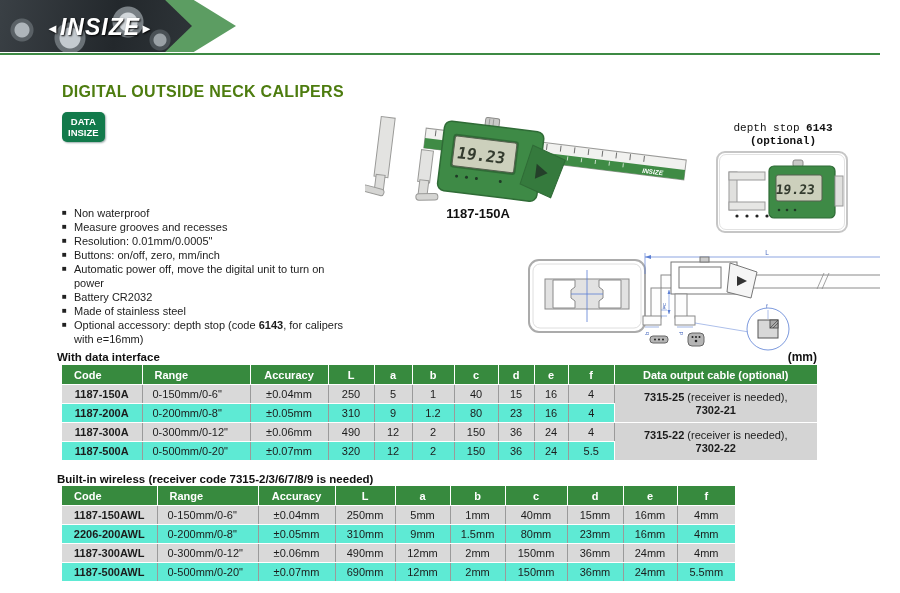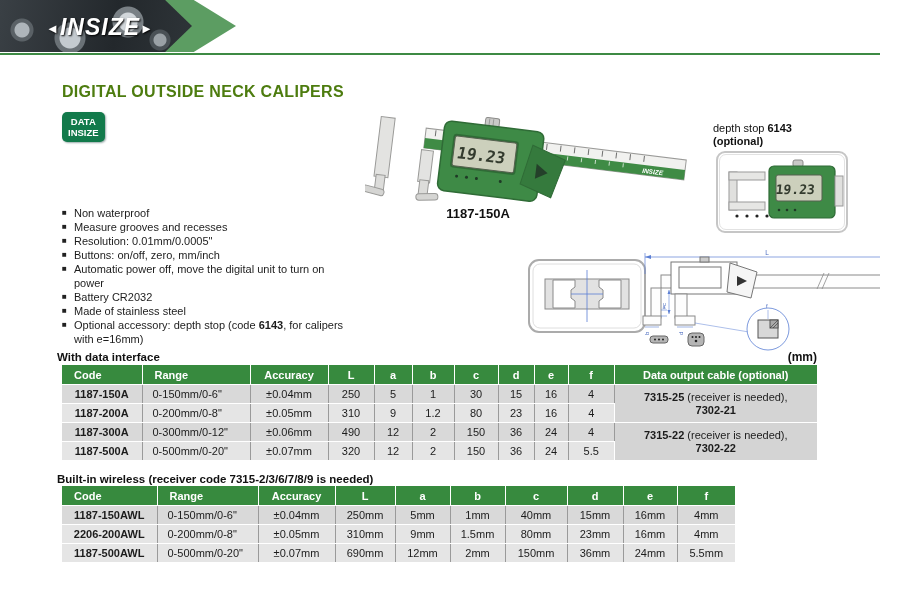--- a/index.html
+++ b/index.html
@@ -31,41 +31,41 @@
   
   .features{position:absolute;left:62px;top:206px;width:282px;font-size:11px;line-height:14px;color:#1c1c1c;}
   .features .li{display:flex;}
   .features .blt{width:12px;flex:0 0 12px;font-size:8px;line-height:14px;color:#222;}
   .features b{font-weight:bold;}
 
   
   .main-photo{position:absolute;left:365px;top:110px;}
   .model-label{position:absolute;left:398px;top:206px;width:160px;text-align:center;
     font-size:13px;font-weight:bold;color:#111;}
-  .ds-caption{position:absolute;left:713px;top:122px;width:140px;text-align:left;font-size:11px;line-height:13px;color:#111;}
+  .ds-caption{position:absolute;left:713px;top:122px;width:140px;text-align:center;font-size:11px;line-height:13px;color:#111;font-family:Liberation Mono, monospace;}
   .ds-caption b{font-weight:bold;}
   .ds-frame{position:absolute;left:716px;top:151px;width:128px;height:78px;border:2px solid #c6c6c6;
     border-radius:9px;background:#fff;}
   .ds-frame .inner{position:absolute;left:1px;top:1px;right:1px;bottom:1px;border:1px solid #e2e2e2;border-radius:7px;}
   .diagram{position:absolute;left:525px;top:250px;}
 
   
   .sec-title{position:absolute;font-size:11.5px;font-weight:bold;color:#111;}
   .unit-note{position:absolute;left:700px;top:350px;width:117px;text-align:right;font-size:12px;font-weight:bold;color:#111;}
 
   table.tbl{border-collapse:collapse;table-layout:fixed;position:absolute;left:62px;
     font-size:11px;border-bottom:1px solid #bdbdbd;}
   .tbl th{background:#378a3e;color:#fff;font-weight:bold;height:19px;padding:0;
     border-right:1px solid #fff;border-bottom:1px solid #fff;overflow:hidden;white-space:nowrap;}
   .tbl th.al{text-align:left;padding-left:12px;}
   .tbl td{height:18px;padding:0 2px;text-align:center;border-right:1px solid #9a9a9a;
     border-bottom:1px solid #fff;overflow:hidden;white-space:nowrap;color:#1c1c1c;}
   .tbl th:last-child,.tbl td:last-child{border-right:none;}
   .tbl tr.g td{background:#d9d9d9;}
-  .tbl tr.w td{background:#e5e5e5;}
+  .tbl tr.w td{background:#5eead4;}
   .tbl td.code{font-weight:bold;}
   .tbl td.rng{text-align:left;padding-left:10px;}
   .tbl td.cable{background:#d4d4d4 !important;font-size:11px;line-height:13px;vertical-align:middle;}
   .tbl td.cable b{font-weight:bold;margin-top:20px;}
 
   .lcd-digits{font-family:"DejaVu Sans Mono",monospace;font-weight:bold;}
 </style>
 </head>
 <body>
 
@@ -302,21 +302,21 @@
       <th>f</th>
       <th>Data output cable (optional)</th>
     </tr>
     <tr class="g">
       <td class="code">1187-150A</td>
       <td class="rng">0-150mm/0-6"</td>
       <td>±0.04mm</td>
       <td>250</td>
       <td>5</td>
       <td>1</td>
-      <td>30</td>
+      <td>40</td>
       <td>15</td>
       <td>16</td>
       <td>4</td>
       <td class="cable" rowspan="2">
         <div><b>7315-25</b><span> (receiver is needed),</span></div>
         <div><b>7302-21</b></div>
       </td>
     </tr>
     <tr class="w">
       <td class="code">1187-200A</td>
@@ -406,20 +406,32 @@
       <td class="rng">0-200mm/0-8"</td>
       <td>±0.05mm</td>
       <td>310mm</td>
       <td>9mm</td>
       <td>1.5mm</td>
       <td>80mm</td>
       <td>23mm</td>
       <td>16mm</td>
       <td>4mm</td>
     </tr>
+    <tr class="g">
+      <td class="code">1187-300AWL</td>
+      <td class="rng">0-300mm/0-12"</td>
+      <td>±0.06mm</td>
+      <td>490mm</td>
+      <td>12mm</td>
+      <td>2mm</td>
+      <td>150mm</td>
+      <td>36mm</td>
+      <td>24mm</td>
+      <td>4mm</td>
+    </tr>
     <tr class="w">
       <td class="code">1187-500AWL</td>
       <td class="rng">0-500mm/0-20"</td>
       <td>±0.07mm</td>
       <td>690mm</td>
       <td>12mm</td>
       <td>2mm</td>
       <td>150mm</td>
       <td>36mm</td>
       <td>24mm</td>

